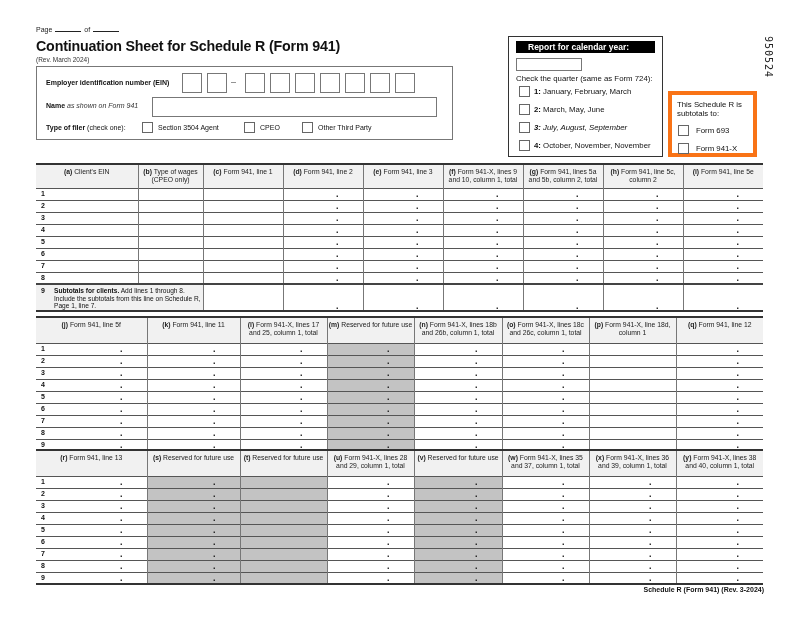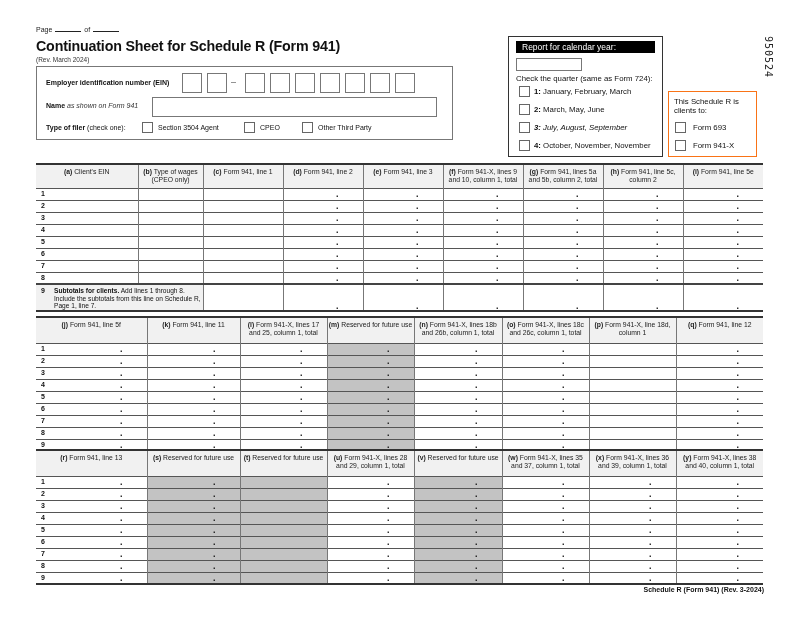--- a/index.html
+++ b/index.html
@@ -13,25 +13,25 @@
   .ein-box { left: 36px; top: 66px; width: 417px; height: 74px; border: 1px solid #777; }
   .lbl { position: absolute; font-size: 7px; white-space: nowrap; }
   .lbl b { font-weight: bold; }
   .lbl i { font-style: italic; color: #333; }
   .ein-cell { position: absolute; top: 6px; width: 20px; height: 20px; border: 1px solid #777; }
   .ein-dash { position: absolute; top: 10px; left: 194px; font-size: 9px; color: #555; }
   .name-field { position: absolute; left: 115px; top: 30px; width: 285px; height: 20px; border: 1px solid #777; }
   .cb { position: absolute; width: 11px; height: 11px; border: 1px solid #666; background: #fff; }
 
   .report-box { left: 508px; top: 36px; width: 155px; height: 121px; border: 1px solid #333; }
-  .report-head { position: absolute; left: 7px; top: 4px; width: 139px; height: 12px; background: #000; color: #fff; font-size: 8.5px; font-weight: normal; padding-left: 6px; line-height: 12px; }
+  .report-head { position: absolute; left: 7px; top: 4px; width: 139px; height: 12px; background: #000; color: #fff; font-size: 8.5px; font-weight: bold; padding-left: 12px; line-height: 12px; }
   .year-field { position: absolute; left: 7px; top: 21px; width: 66px; height: 13px; border: 1px solid #777; }
   .q-text { position: absolute; font-size: 7.8px; white-space: nowrap; }
 
-  .attach-box { left: 668px; top: 91px; width: 89px; height: 66px; border: 1px solid #f97316; }
+  .attach-box { left: 668px; top: 91px; width: 89px; height: 66px; border: 4px solid #f97316; }
   .vcode { left: 760px; top: 36px; font-family: "DejaVu Sans Mono", monospace; font-size: 10px; transform: rotate(90deg); transform-origin: left top; letter-spacing: 1px; color: #222; width: 50px; margin-left: 14px; }
 
   table.grid { position: absolute; left: 36px; border-collapse: collapse; table-layout: fixed; width: 727px; }
   table.grid th { background: #f1f1f1; font-size: 6.8px; font-weight: normal; color: #222; text-align: center; vertical-align: top; padding: 3px 1px 0 1px; border-left: 1px solid #777; line-height: 8px; }
   table.grid th b { font-weight: bold; }
   table.grid th:first-child { border-left: none; }
   table.grid td { height: 12px; border-left: 1px solid #777; border-top: 1px solid #555; position: relative; font-size: 7px; }
   table.grid td:first-child { border-left: none; }
   table.grid td .rn { position: absolute; left: 5px; top: 1px; font-weight: bold; font-size: 7px; }
   table.grid td .dot { position: absolute; right: 24px; top: 0px; font-size: 9px; line-height: 10px; font-weight: bold; }
@@ -93,21 +93,21 @@
   <div class="cb" style="left:10px; top:67px;"></div>
   <div class="q-text" style="left:25px; top:68px;"><b>2:</b> <span>March, May, June</span></div>
   <div class="cb" style="left:10px; top:85px;"></div>
   <div class="q-text" style="left:25px; top:86px;font-style:italic;"><b>3:</b> <span>July, August, September</span></div>
   <div class="cb" style="left:10px; top:103px;"></div>
   <div class="q-text" style="left:25px; top:104px;"><b>4:</b> <span>October, November, November</span></div>
 </div>
 
 <div class="abs attach-box">
   <div class="q-text" style="left:5px; top:5px;">This Schedule R is</div>
-  <div class="q-text" style="left:5px; top:14px;">clients to:</div>
+  <div class="q-text" style="left:5px; top:14px;">subtotals to:</div>
   <div class="cb" style="left:6px; top:30px;"></div>
   <div class="q-text" style="left:24px; top:31px;">Form 693</div>
   <div class="cb" style="left:6px; top:48px;"></div>
   <div class="q-text" style="left:24px; top:49px;">Form 941-X</div>
 </div>
 
 <div class="abs vcode">950524</div>
 
 <table class="grid t1">
   <colgroup>

